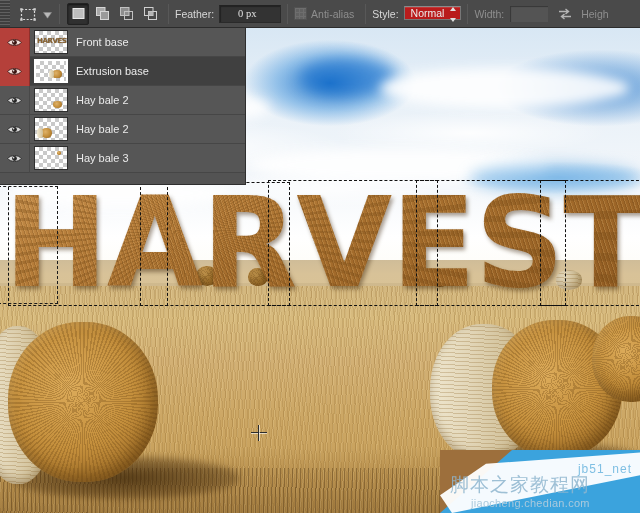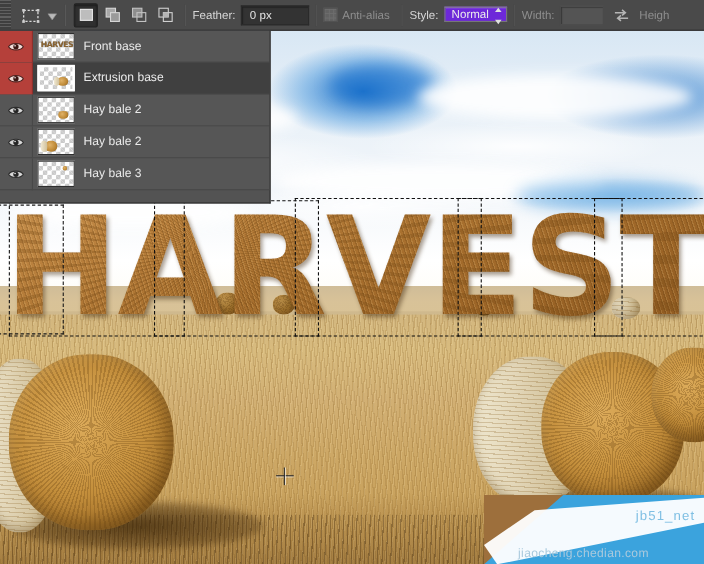--- a/index.html
+++ b/index.html
@@ -42,34 +42,35 @@
   }
   .seg-btn.active{
     background:#303030; border:1px solid #222;
     box-shadow:inset 0 1px 2px rgba(0,0,0,.6);
   }
   .lbl{flex:0 0 auto; white-space:nowrap; margin-right:5px; color:#d8d8d8;}
   .lbl.dim{color:#8e8e8e;}
   .txtfield{
     background:#333; border:1px solid #2a2a2a; border-top-color:#222;
     color:#e2e2e2; height:18px; line-height:16px;
-    padding:0 7px; font-size:10.5px; flex:0 0 auto;
+    padding:0 18px; font-size:10.5px; flex:0 0 auto;
     box-shadow:inset 1px 1px 1px rgba(0,0,0,.35);
+    font-family:Liberation Serif, serif;
   }
   .txtfield.wide{width:62px;}
   .txtfield.disabled{background:#545454;border-color:#4a4a4a;color:#545454;width:40px;}
   .chk-ico{
     width:13px;height:13px;background:#6b6b6b;border:1px solid #555;margin-right:4px;flex:0 0 auto;
     background-image:linear-gradient(to right,#7a7a7a 1px,transparent 1px),linear-gradient(to bottom,#7a7a7a 1px,transparent 1px);
     background-size:4px 4px;
     opacity:.75;
   }
   .sel-wrap{position:relative;flex:0 0 auto;}
   .sel-box{
-    background:#6d28d9;border:1px solid #777;border-top-color:#8a8a8a;
+    background:#b91c1c;border:1px solid #777;border-top-color:#8a8a8a;
     height:19px;width:74px;line-height:17px;padding:0 16px 0 6px;
     font-size:10.5px;color:#ececec;
     box-shadow:inset 0 1px 0 rgba(255,255,255,.12);
   }
   .sel-arrows{
     position:absolute;right:4px;top:2px;width:8px;height:15px;
     display:flex;flex-direction:column;justify-content:space-between;align-items:center;
   }
   .sel-arrows i{display:block;width:0;height:0;border-left:3.5px solid transparent;border-right:3.5px solid transparent;}
   .sel-arrows i.up{border-bottom:4px solid #e0e0e0;}
@@ -488,14 +489,15 @@
     </div>
     <span class="layer-name">Hay bale 3</span>
   </div>
 </div>
 
 <div id="watermark">
   <div class="wm-brown"></div>
   <div class="wm-blue"></div>
   <div class="wm-white"></div>
   <div class="wm-site">jb51_net</div>
+  <div class="wm-cn">脚本之家教程网</div>
   <div class="wm-url">jiaocheng.chedian.com</div>
 </div>
 
 </body></html>

